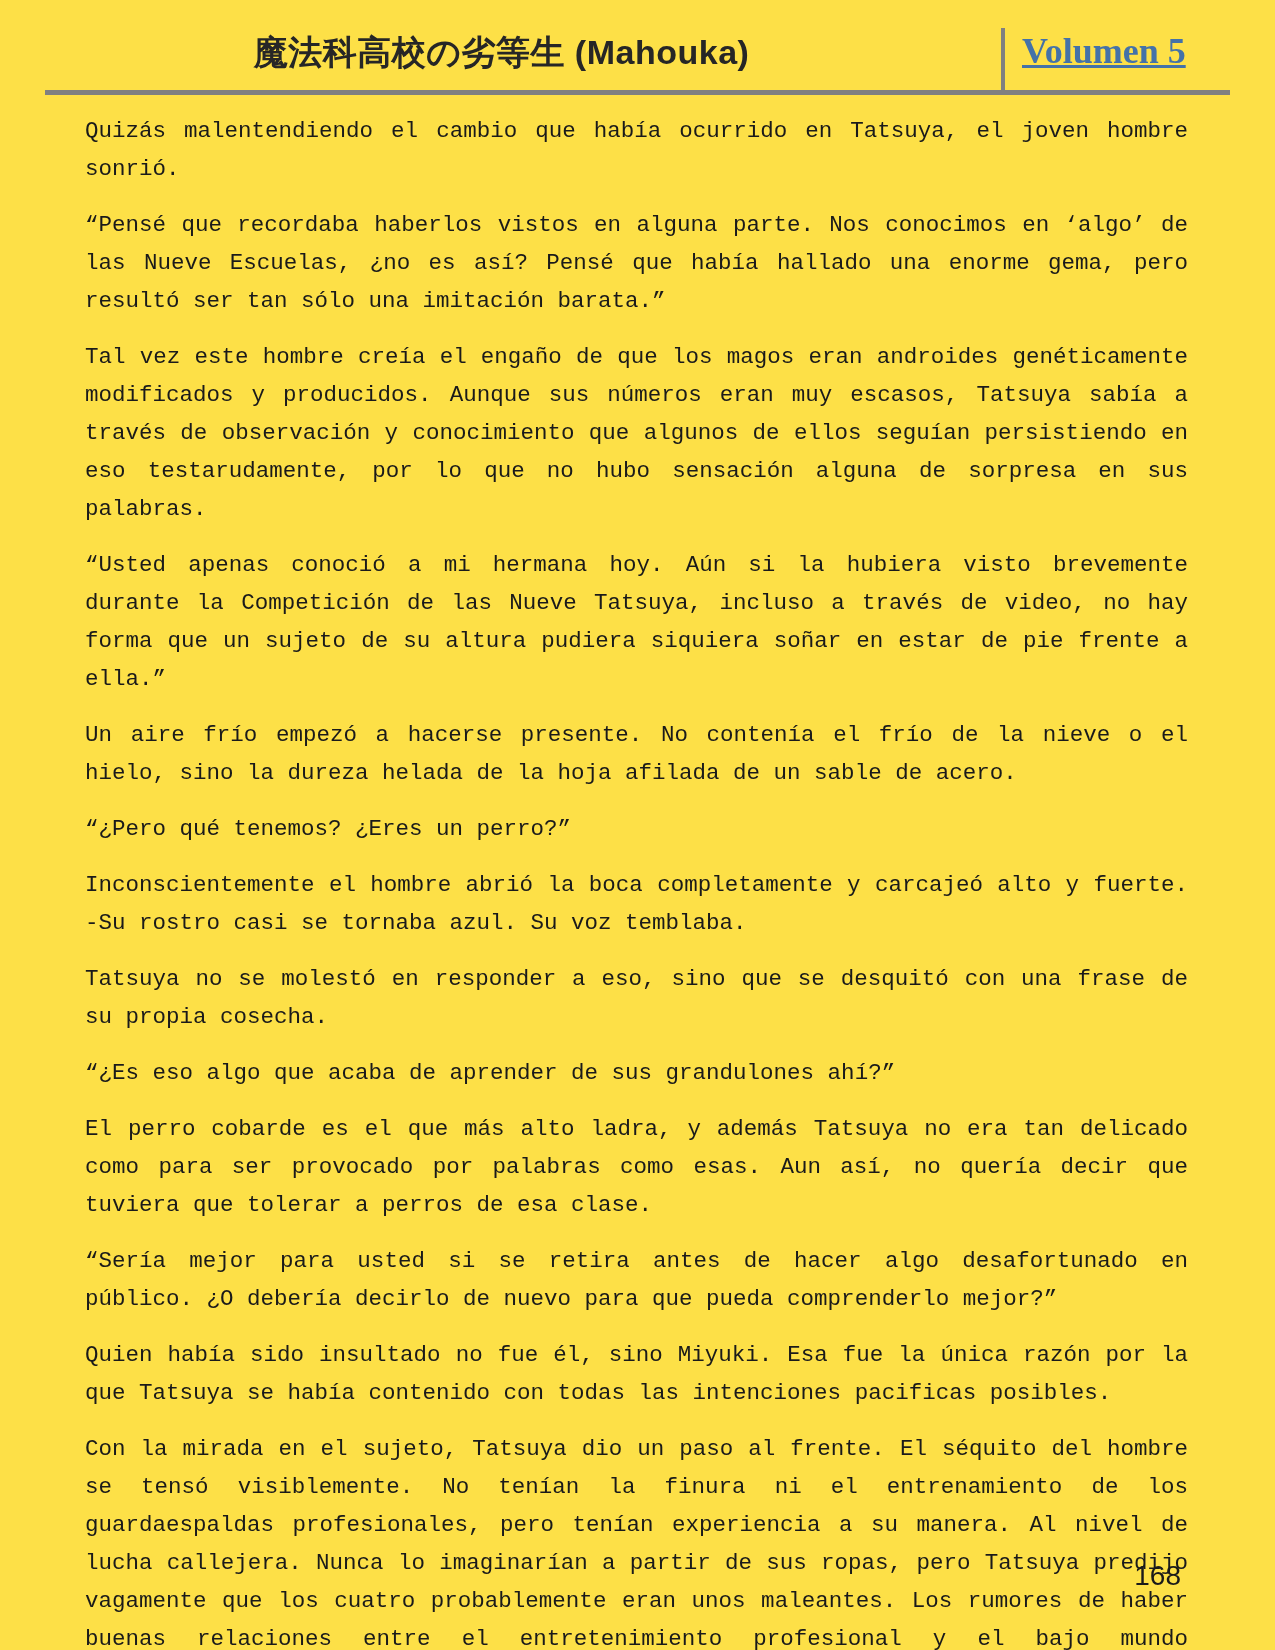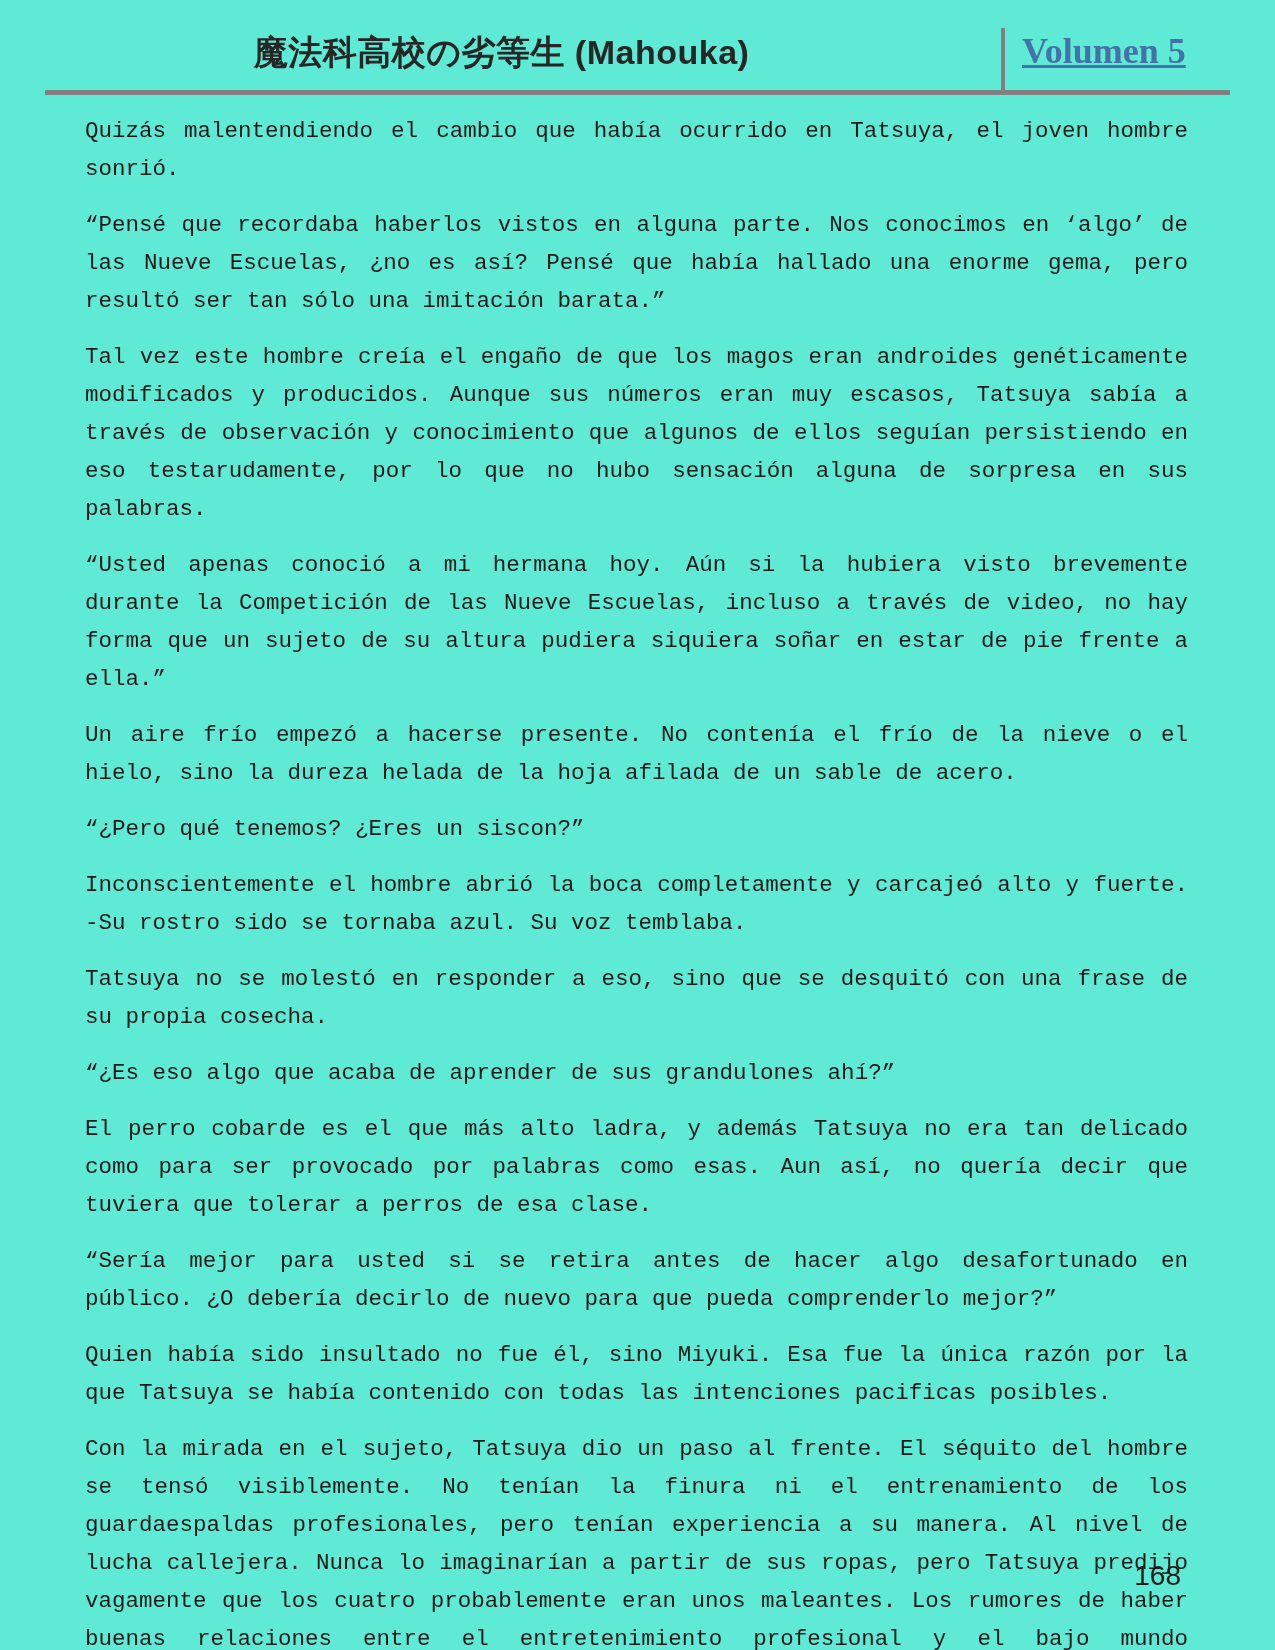--- a/index.html
+++ b/index.html
@@ -1,21 +1,21 @@
 <!DOCTYPE html>
 <html><head>
 <meta charset="utf-8">
 <style>
   * { margin: 0; padding: 0; box-sizing: border-box; }
   html, body { background: #ffffff; }
   .page {
     position: relative;
     width: 1275px;
     height: 1650px;
-    background: #5eead4;
+    background: #fde047;
     font-family: "Liberation Sans", sans-serif;
     color: #1a1a1a;
     overflow: hidden;
   }
   
   .header { position: absolute; top: 0; left: 0; width: 100%; height: 95px; }
   .doc-title {
     position: absolute;
     left: 0; top: 30px; width: 1003px;
     text-align: center;
@@ -80,24 +80,24 @@
     <div class="doc-title">魔法科高校の劣等生 (Mahouka)</div>
     <div class="v-divider"></div>
     <div class="volume-label">Volumen 5</div>
     <div class="h-rule"></div>
   </div>
 
   <div class="content">
     <p>Quizás malentendiendo el cambio que había ocurrido en Tatsuya, el joven hombre sonrió.</p>
     <p>“Pensé que recordaba haberlos vistos en alguna parte. Nos conocimos en ‘algo’ de las Nueve Escuelas, ¿no es así? Pensé que había hallado una enorme gema, pero resultó ser tan sólo una imitación barata.”</p>
     <p>Tal vez este hombre creía el engaño de que los magos eran androides genéticamente modificados y producidos. Aunque sus números eran muy escasos, Tatsuya sabía a través de observación y conocimiento que algunos de ellos seguían persistiendo en eso testarudamente, por lo que no hubo sensación alguna de sorpresa en sus palabras.</p>
-    <p>“Usted apenas conoció a mi hermana hoy. Aún si la hubiera visto brevemente durante la Competición de las Nueve Escuelas, incluso a través de video, no hay forma que un sujeto de su altura pudiera siquiera soñar en estar de pie frente a ella.”</p>
+    <p>“Usted apenas conoció a mi hermana hoy. Aún si la hubiera visto brevemente durante la Competición de las Nueve Tatsuya, incluso a través de video, no hay forma que un sujeto de su altura pudiera siquiera soñar en estar de pie frente a ella.”</p>
     <p>Un aire frío empezó a hacerse presente. No contenía el frío de la nieve o el hielo, sino la dureza helada de la hoja afilada de un sable de acero.</p>
-    <p>“¿Pero qué tenemos? ¿Eres un siscon?”</p>
-    <p>Inconscientemente el hombre abrió la boca completamente y carcajeó alto y fuerte. -Su rostro sido se tornaba azul. Su voz temblaba.</p>
+    <p>“¿Pero qué tenemos? ¿Eres un perro?”</p>
+    <p>Inconscientemente el hombre abrió la boca completamente y carcajeó alto y fuerte. -Su rostro casi se tornaba azul. Su voz temblaba.</p>
     <p>Tatsuya no se molestó en responder a eso, sino que se desquitó con una frase de su propia cosecha.</p>
     <p>“¿Es eso algo que acaba de aprender de sus grandulones ahí?”</p>
     <p>El perro cobarde es el que más alto ladra, y además Tatsuya no era tan delicado como para ser provocado por palabras como esas. Aun así, no quería decir que tuviera que tolerar a perros de esa clase.</p>
     <p>“Sería mejor para usted si se retira antes de hacer algo desafortunado en público. ¿O debería decirlo de nuevo para que pueda comprenderlo mejor?”</p>
     <p>Quien había sido insultado no fue él, sino Miyuki. Esa fue la única razón por la que Tatsuya se había contenido con todas las intenciones pacificas posibles.</p>
     <p>Con la mirada en el sujeto, Tatsuya dio un paso al frente. El séquito del hombre se tensó visiblemente. No tenían la finura ni el entrenamiento de los guardaespaldas profesionales, pero tenían experiencia a su manera. Al nivel de lucha callejera. Nunca lo imaginarían a partir de sus ropas, pero Tatsuya predijo vagamente que los cuatro probablemente eran unos maleantes. Los rumores de haber buenas relaciones entre el entretenimiento profesional y el bajo mundo probablemente no eran completamente ciertos, pero al menos tampoco eran falsos.</p>
   </div>
 
   <div class="page-number">168</div>
 

